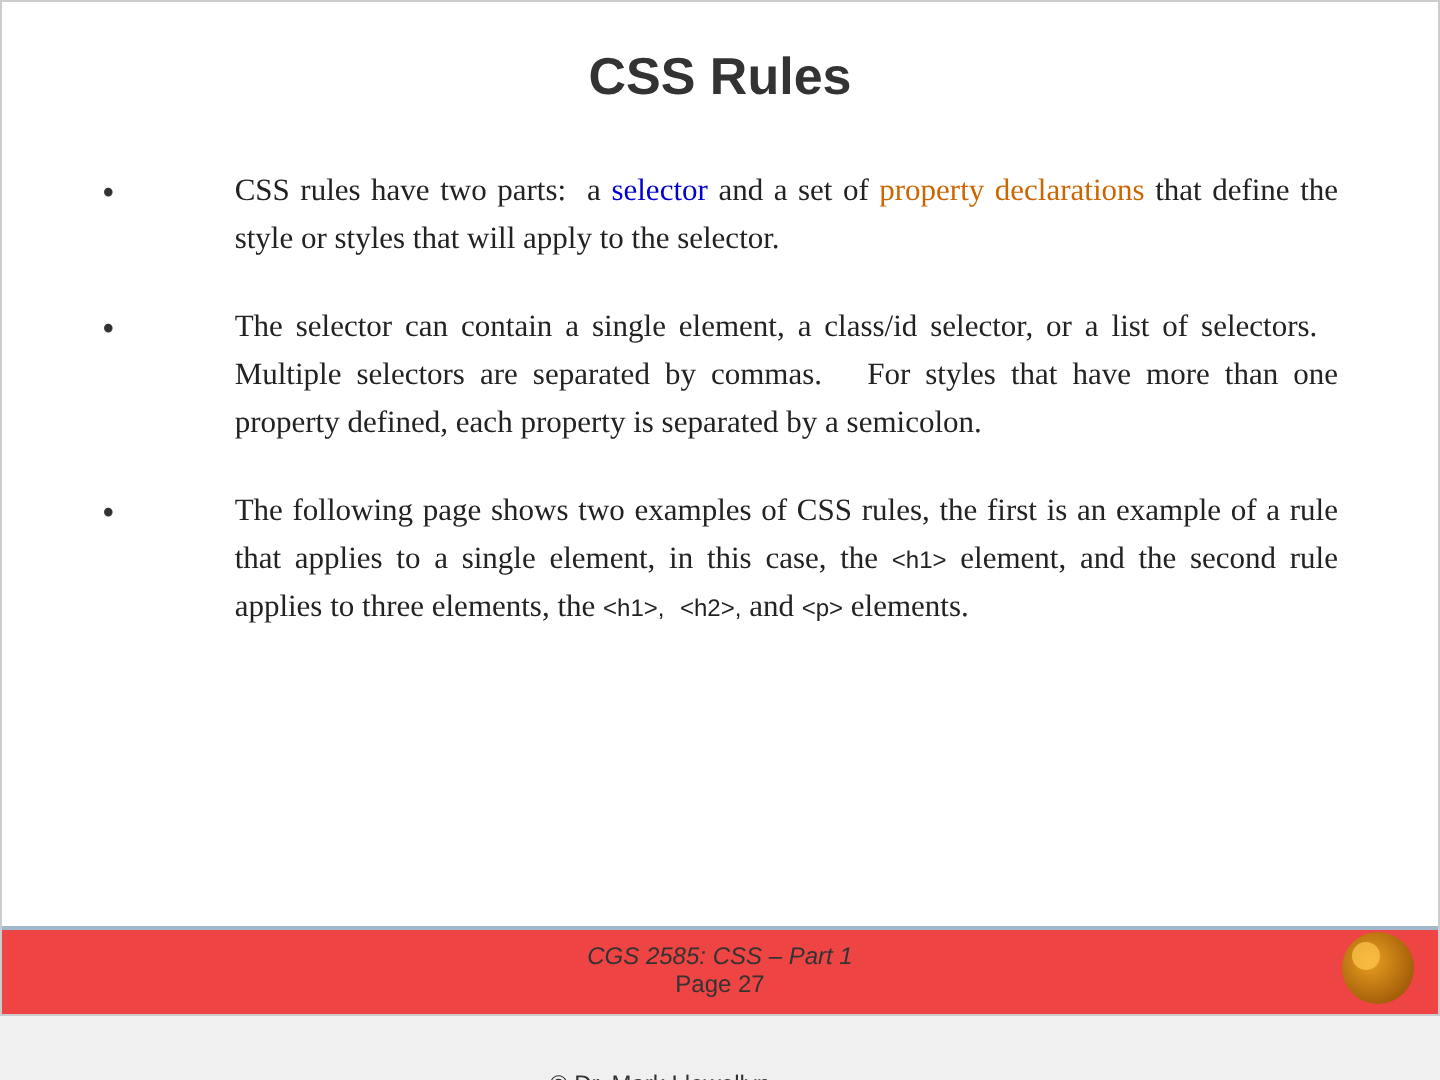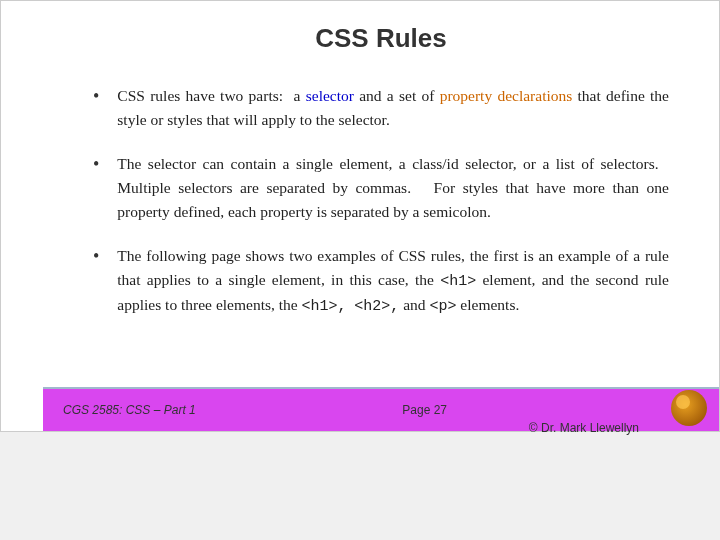--- a/index.html
+++ b/index.html
@@ -9,27 +9,26 @@
       height: 540px;
       background: #f0f0f0;
       font-family: 'Times New Roman', Times, serif;
       display: flex;
       flex-direction: column;
       overflow: hidden;
     }
 
     .slide {
       width: 720px;
-      height: 432px;
+      height: 508px;
       background: #ffffff;
       display: flex;
       flex-direction: column;
       position: relative;
       border: 1px solid #ccc;
-      padding-left: 42px;
     }
 
     .slide-title {
       text-align: center;
       font-size: 26px;
       font-weight: bold;
       color: #333333;
       padding: 22px 40px 10px 40px;
       font-family: Arial, Helvetica, sans-serif;
     }
@@ -56,40 +55,41 @@
       flex-shrink: 0;
       color: #333;
     }
 
     .bullet-text {
       font-size: 15.5px;
       line-height: 1.55;
       color: #222222;
       text-align: justify;
       font-family: 'Times New Roman', Times, serif;
+      margin-left: 42px;
     }
 
     .text-blue {
       color: #0000cc;
     }
 
     .text-orange {
       color: #cc6600;
     }
 
     code, .code-inline {
-      font-family: Liberation Mono, monospace;
-      font-size: 15px;
+      font-family: Liberation Sans, sans-serif;
+      font-size: 12px;
     }
 
     .slide-footer {
       display: flex;
-      flex-direction: row;
+      flex-direction: column;
       align-items: center;
-      background: #d946ef;
+      background: #ef4444;
       border-top: 2px solid #a0b8cc;
       padding: 6px 20px;
       height: 44px;
     }
 
     .footer-left {
       font-size: 12px;
       color: #333;
       font-style: italic;
       font-family: Arial, Helvetica, sans-serif;

